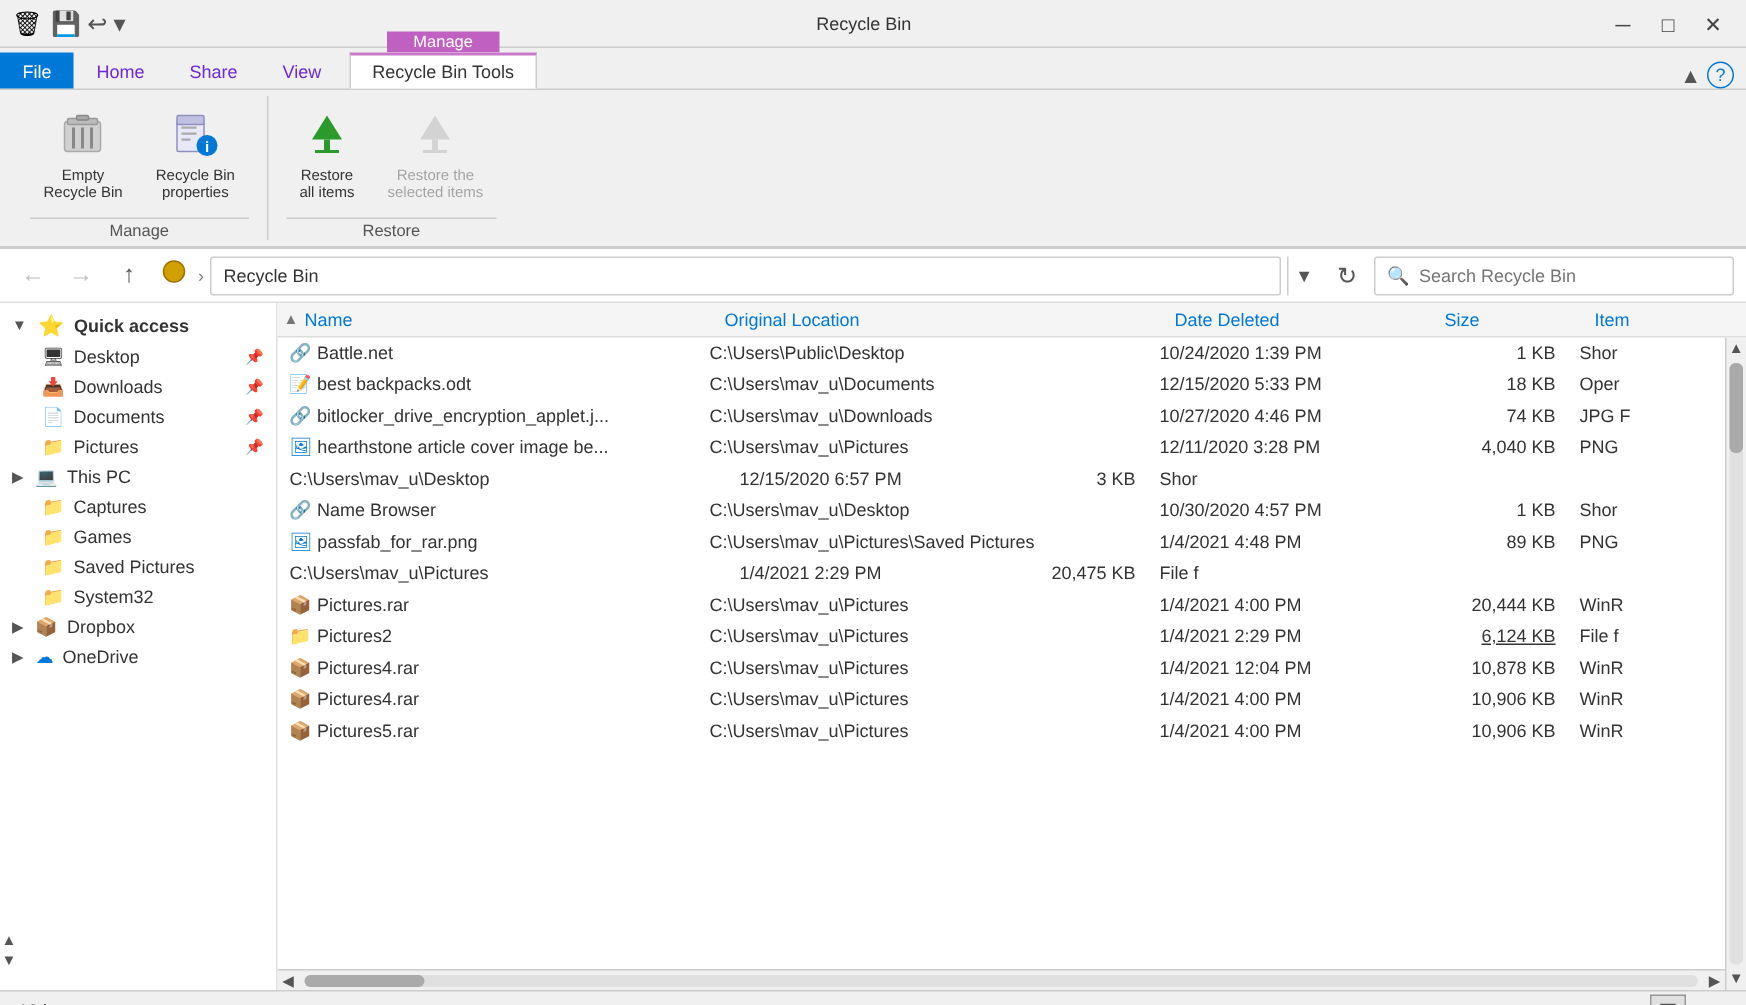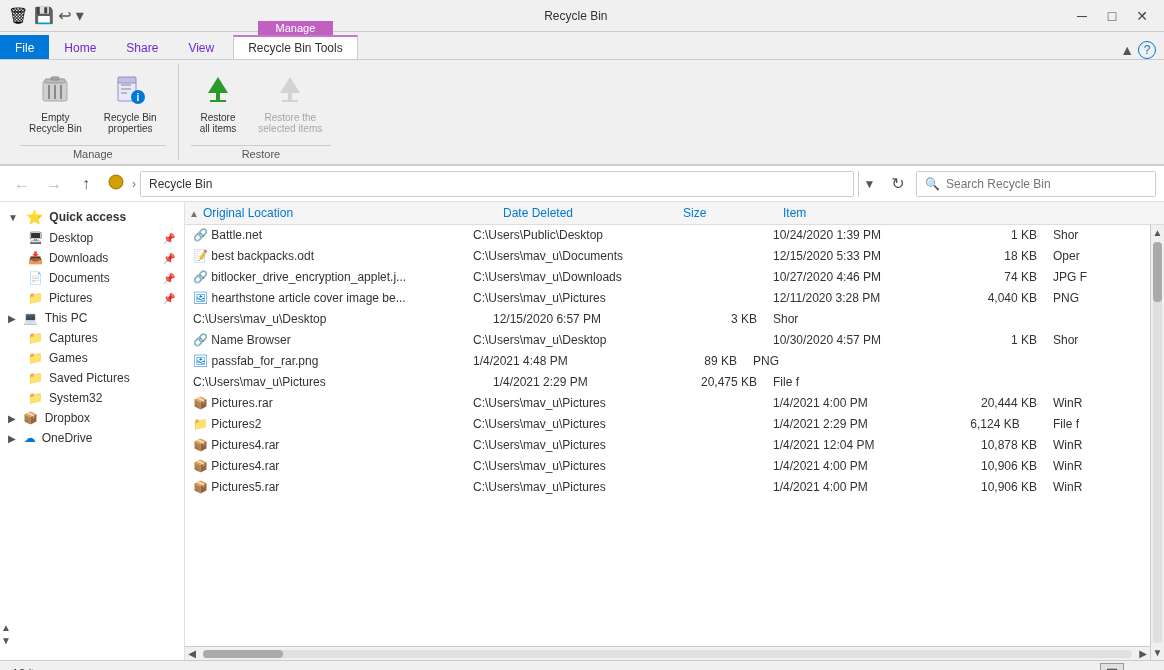--- a/index.html
+++ b/index.html
@@ -266,20 +266,21 @@
     <div style="position:absolute; bottom:14px; left:0; width:12px; display:flex; flex-direction:column; align-items:center; gap:2px;">
       <div style="font-size:10px; color:#555; cursor:pointer;">▲</div>
       <div style="font-size:10px; color:#555; cursor:pointer;">▼</div>
     </div>
   </div>
 
   <div class="file-area">
 
     <div class="file-header">
       <div style="width:10px; display:flex; align-items:center; padding-left:4px; color:#777; font-size:10px; cursor:pointer;">▲</div>
+      <div class="file-header-col col-name">Name</div>
       <div class="file-header-col col-location">Original Location</div>
       <div class="file-header-col col-deleted">Date Deleted</div>
       <div class="file-header-col col-size">Size</div>
       <div class="file-header-col col-item">Item</div>
     </div>
 
     <div class="file-area-inner">
       <div class="file-list-container">
         <div class="file-list" id="file-list">
 
@@ -331,20 +332,21 @@
     </div>
     <div class="file-cell col-location">C:\Users\mav_u\Desktop</div>
     <div class="file-cell col-deleted">10/30/2020 4:57 PM</div>
     <div class="file-cell col-size" style="text-align:right;">1 KB</div>
     <div class="file-cell col-item">Shor</div>
   </div>
             <div class="file-row">
     <div class="file-cell col-name">
       <span style="color:#0078d7;">🖼</span>&nbsp;<span>passfab_for_rar.png</span>
     </div>
+    <div class="file-cell col-location">C:\Users\mav_u\Pictures\Saved Pictures</div>
     <div class="file-cell col-deleted">1/4/2021 4:48 PM</div>
     <div class="file-cell col-size" style="text-align:right;">89 KB</div>
     <div class="file-cell col-item">PNG</div>
   </div>
             <div class="file-row">
     <div class="file-cell col-location">C:\Users\mav_u\Pictures</div>
     <div class="file-cell col-deleted">1/4/2021 2:29 PM</div>
     <div class="file-cell col-size" style="text-align:right;">20,475 KB</div>
     <div class="file-cell col-item">File f</div>
   </div>
@@ -356,21 +358,21 @@
     <div class="file-cell col-deleted">1/4/2021 4:00 PM</div>
     <div class="file-cell col-size" style="text-align:right;">20,444 KB</div>
     <div class="file-cell col-item">WinR</div>
   </div>
             <div class="file-row">
     <div class="file-cell col-name">
       <span style="color:#f0a000;">📁</span>&nbsp;<span>Pictures2</span>
     </div>
     <div class="file-cell col-location">C:\Users\mav_u\Pictures</div>
     <div class="file-cell col-deleted">1/4/2021 2:29 PM</div>
-    <div class="file-cell col-size" style="text-align:center;">6,124 KB</div>
+    <div class="file-cell col-size" style="text-align:right;text-decoration:underline;">6,124 KB</div>
     <div class="file-cell col-item">File f</div>
   </div>
             <div class="file-row">
     <div class="file-cell col-name">
       <span style="color:#b00;">📦</span>&nbsp;<span>Pictures4.rar</span>
     </div>
     <div class="file-cell col-location">C:\Users\mav_u\Pictures</div>
     <div class="file-cell col-deleted">1/4/2021 12:04 PM</div>
     <div class="file-cell col-size" style="text-align:right;">10,878 KB</div>
     <div class="file-cell col-item">WinR</div>

